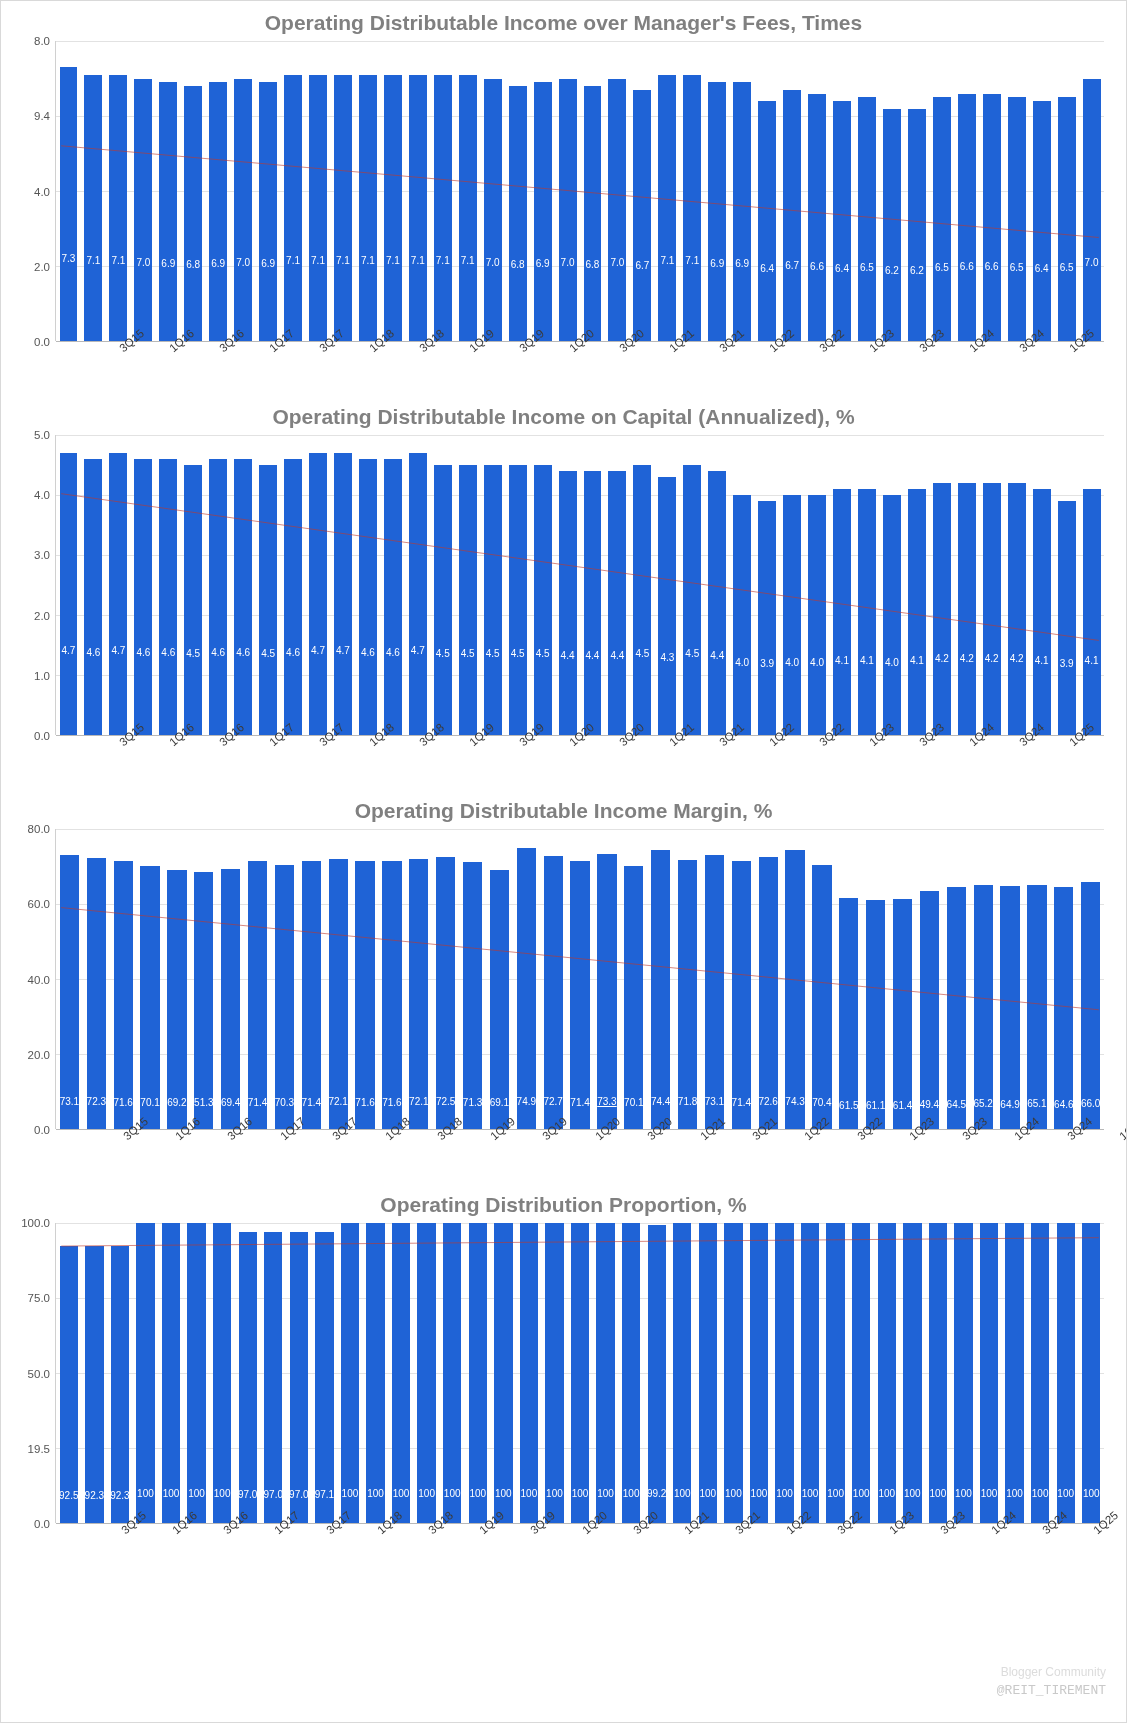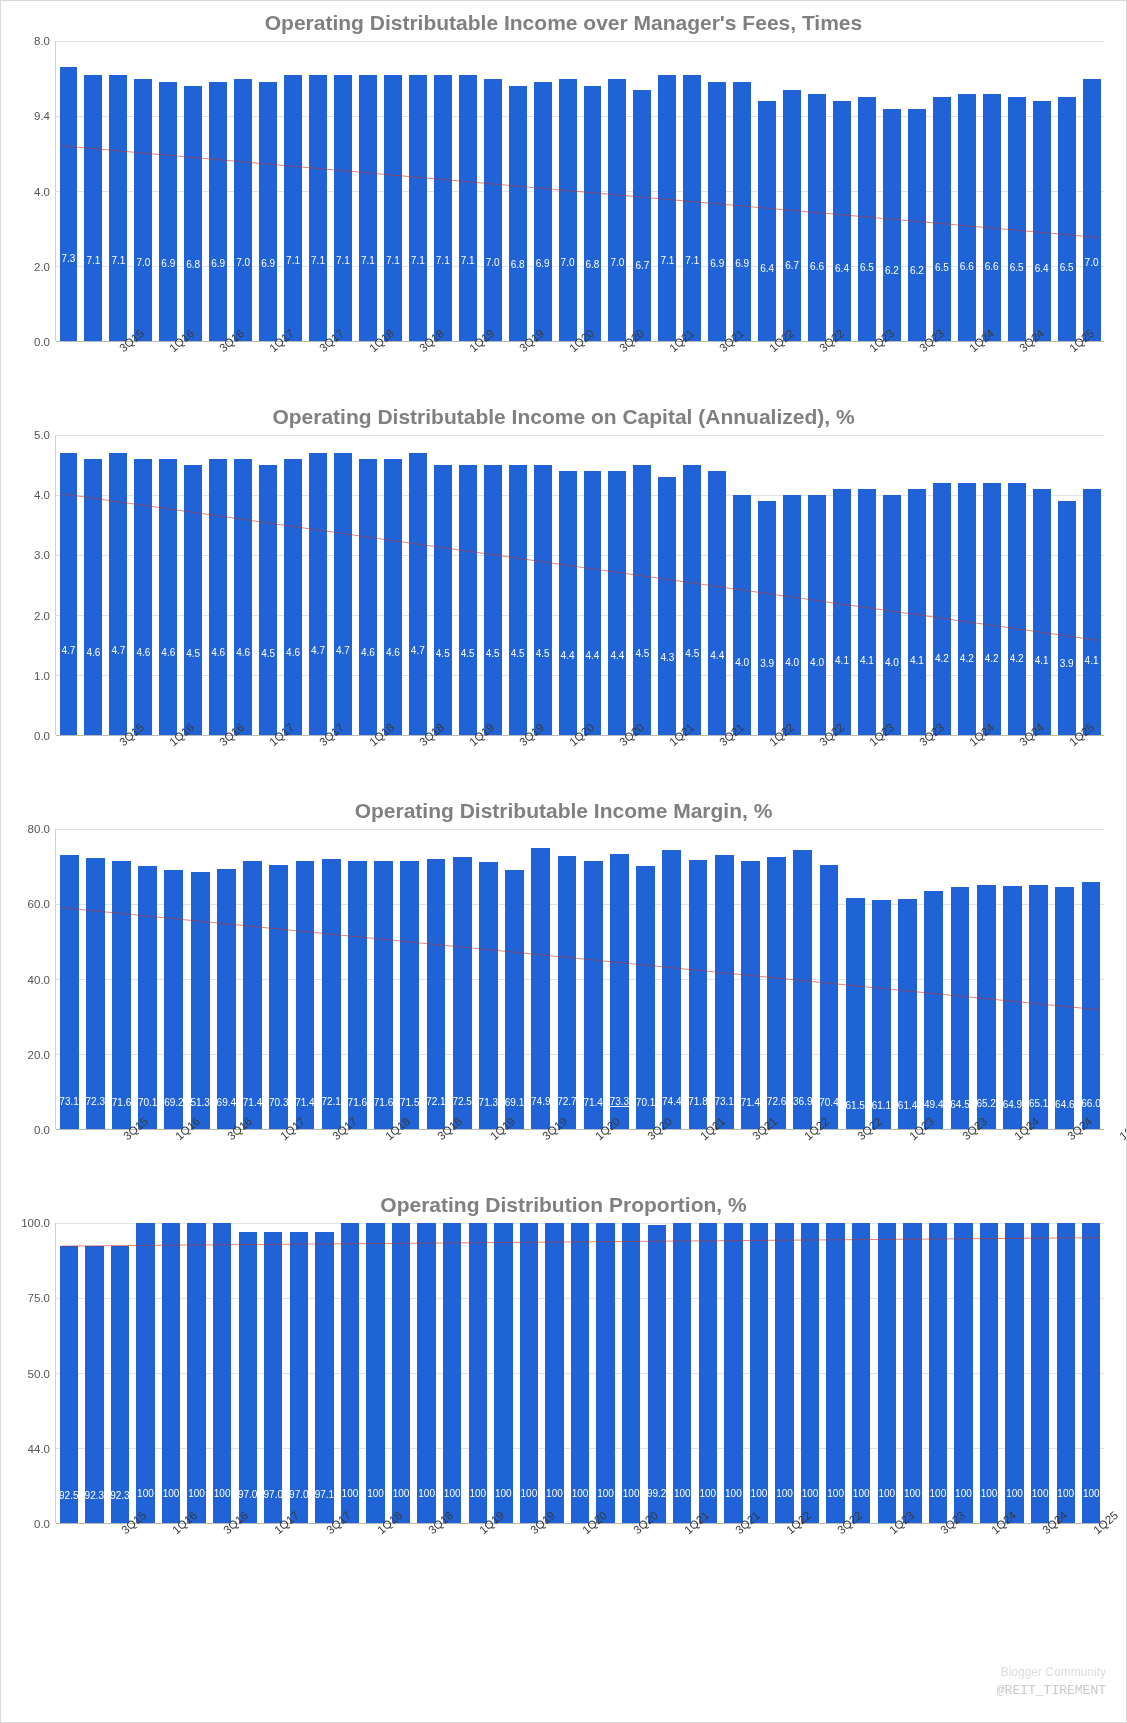--- a/index.html
+++ b/index.html
@@ -734,25 +734,20 @@
             <div class="bar" style="height: 89.5%; background: rgb(31, 99, 214);">
               <span class="val" style="bottom: 8%;">71.6</span>
             </div>
           </div>
           <div class="barslot">
             <div class="bar" style="height: 89.5%; background: rgb(31, 99, 214);">
               <span class="val" style="bottom: 8%;">71.6</span>
             </div>
           </div>
           <div class="barslot">
-            <div class="bar" style="height: 89.375%; background: rgb(31, 99, 214);">
-              <span class="val" style="bottom: 8%;">71.5</span>
-            </div>
-          </div>
-          <div class="barslot">
             <div class="bar" style="height: 90.125%; background: rgb(31, 99, 214);">
               <span class="val" style="bottom: 8%;">72.1</span>
             </div>
           </div>
           <div class="barslot">
             <div class="bar" style="height: 90.625%; background: rgb(31, 99, 214);">
               <span class="val" style="bottom: 8%;">72.5</span>
             </div>
           </div>
           <div class="barslot">
@@ -810,21 +805,21 @@
               <span class="val" style="bottom: 8%;">71.4</span>
             </div>
           </div>
           <div class="barslot">
             <div class="bar" style="height: 90.75%; background: rgb(31, 99, 214);">
               <span class="val" style="bottom: 8%;">72.6</span>
             </div>
           </div>
           <div class="barslot">
             <div class="bar" style="height: 92.875%; background: rgb(31, 99, 214);">
-              <span class="val" style="bottom: 8%;">36.9</span>
+              <span class="val" style="bottom: 8%;">74.3</span>
             </div>
           </div>
           <div class="barslot">
             <div class="bar" style="height: 88%; background: rgb(31, 99, 214);">
               <span class="val" style="bottom: 8%;">70.4</span>
             </div>
           </div>
           <div class="barslot">
             <div class="bar" style="height: 76.875%; background: rgb(31, 99, 214);">
               <span class="val" style="bottom: 8%;">61.5</span>
@@ -905,21 +900,21 @@
   </div>
 
   <div class="panel">
     <div class="panel-title">Operating Distribution Proportion, %</div>
     <div class="plot-wrap">
       <div class="plot">
           <div class="gridline axis0" style="top: 100%;">
             <div class="ytick" style="top: 100%;">0.0</div>
           </div>
           <div class="gridline" style="top: 75%;">
-            <div class="ytick" style="top: 75%;">44.0</div>
+            <div class="ytick" style="top: 75%;">19.5</div>
           </div>
           <div class="gridline" style="top: 50%;">
             <div class="ytick" style="top: 50%;">50.0</div>
           </div>
           <div class="gridline" style="top: 25%;">
             <div class="ytick" style="top: 25%;">75.0</div>
           </div>
           <div class="gridline" style="top: 0%;">
             <div class="ytick" style="top: 0%;">100.0</div>
           </div>

